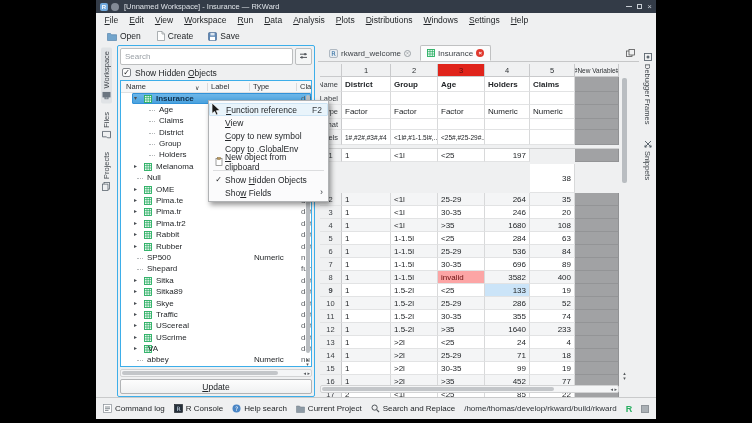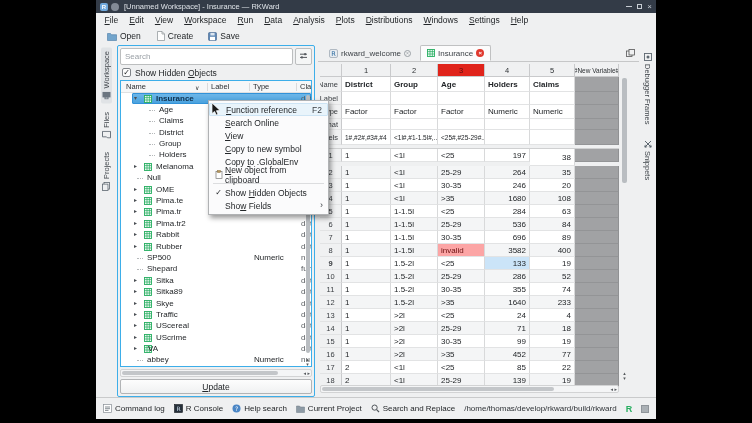--- a/index.html
+++ b/index.html
@@ -523,21 +523,21 @@
               <div class="tcell lft" style="width: 45px; height: 15px; font-size: 6.5px;"></div>
               <div class="tcell newvar" style="width: 44px; height: 15px;"></div>
             </div>
             <div class="meta-split" style="width: 299px;"></div>
             <div class="trowf">
               <div class="tcell rowhdr" style="width: 22px; height: 13px;">1</div>
               <div class="tcell lft" style="width: 49px; height: 13px;">1</div>
               <div class="tcell lft" style="width: 47px; height: 13px;">&lt;1l</div>
               <div class="tcell lft" style="width: 47px; height: 13px;">&lt;25</div>
               <div class="tcell rgt" style="width: 45px; height: 13px;">197</div>
-              <div class="tcell rgt" style="width: 45px; height: 17px;">38</div>
+              <div class="tcell rgt" style="width: 45px; height: 29px; margin-top: 15px;">38</div>
               <div class="tcell newvar" style="width: 44px; height: 13px;"></div>
             </div>
             <div class="trowf">
               <div class="tcell rowhdr" style="width: 22px; height: 13px;">2</div>
               <div class="tcell lft striped" style="width: 49px; height: 13px;">1</div>
               <div class="tcell lft striped" style="width: 47px; height: 13px;">&lt;1l</div>
               <div class="tcell lft striped" style="width: 47px; height: 13px;">25-29</div>
               <div class="tcell rgt striped" style="width: 45px; height: 13px;">264</div>
               <div class="tcell rgt striped" style="width: 45px; height: 13px;">35</div>
               <div class="tcell newvar" style="width: 44px; height: 13px;"></div>
@@ -772,24 +772,20 @@
     </div>
 
   <div class="ctx" id="ctx">
       <div class="ctx-item hov">
         <span class="ctx-icozone"></span>
         <span><span class="accel-u">F</span>unction reference</span>
         <span class="ctx-shortcut">F2</span>
       </div>
       <div class="ctx-item">
         <span class="ctx-icozone"></span>
-        <span><span class="accel-u">S</span>earch Online</span>
-      </div>
-      <div class="ctx-item">
-        <span class="ctx-icozone"></span>
         <span><span class="accel-u">V</span>iew</span>
       </div>
       <div class="ctx-item">
         <span class="ctx-icozone"></span>
         <span><span class="accel-u">C</span>opy to new symbol</span>
       </div>
       <div class="ctx-item">
         <span class="ctx-icozone"></span>
         <span>Copy <span class="accel-u">t</span>o .GlobalEnv</span>
       </div>

